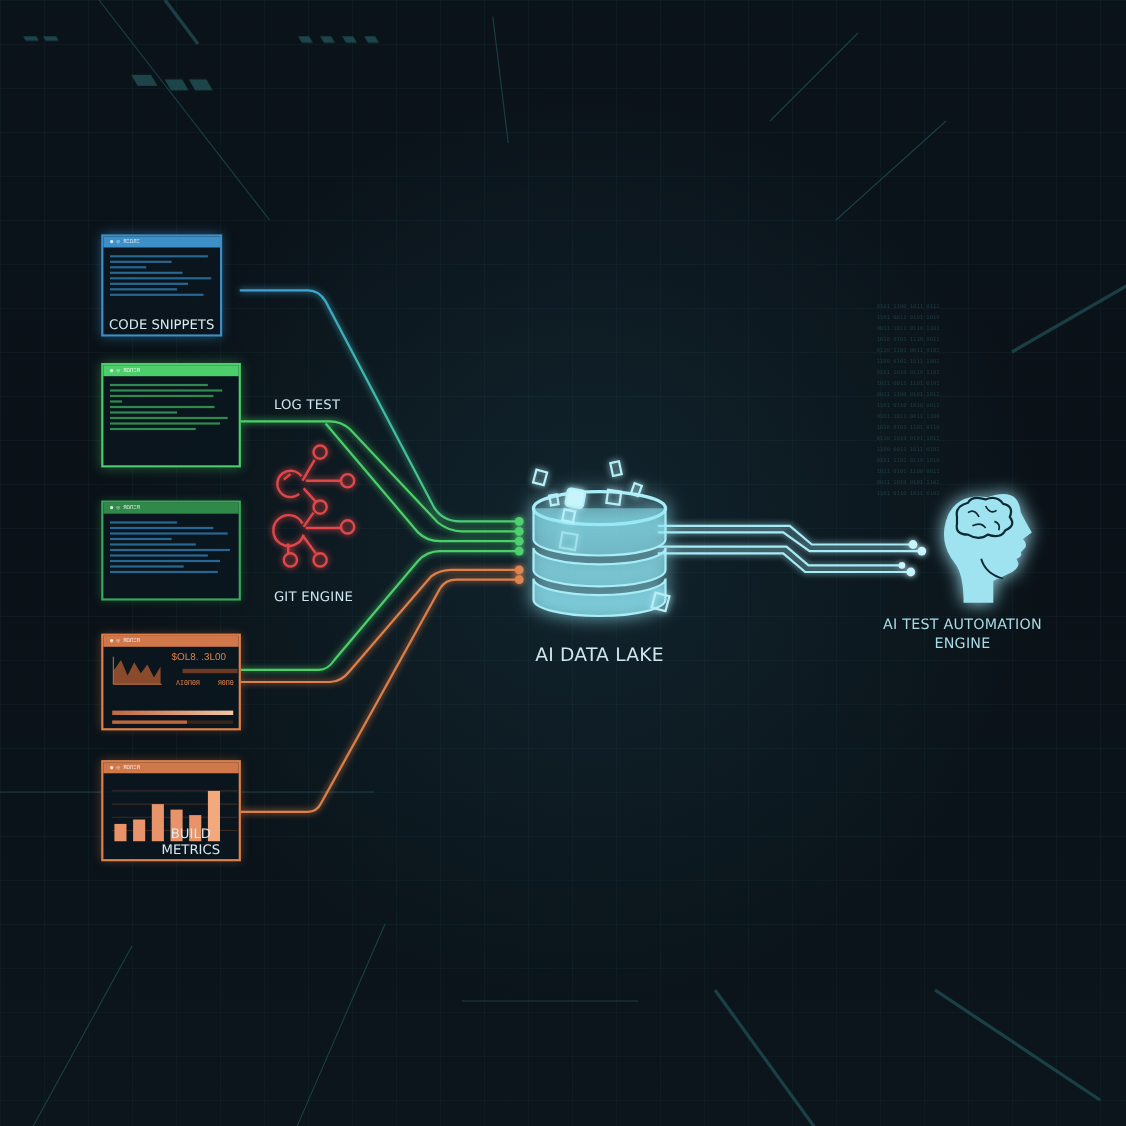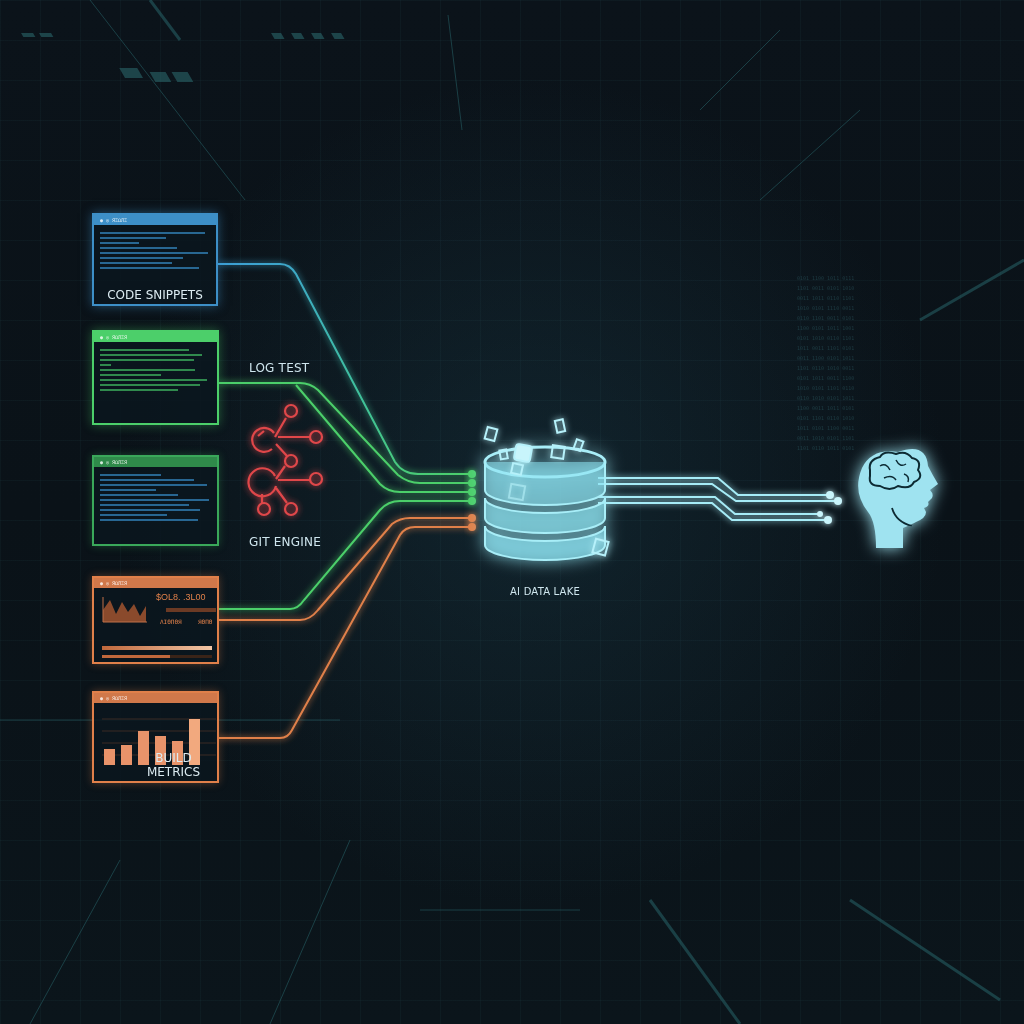--- a/index.html
+++ b/index.html
@@ -164,21 +164,21 @@
     </g>
 
     <g filter="url(#bigglow)">
       <path d="M903 548 L903 528 Q912 524 916 522 Q926 518 926 512 L924 508 Q930 506 928 502 L932 498 Q934 494 930 490 L938 484 Q932 474 928 466 Q926 442 898 452 Q872 448 862 468 Q852 492 868 512 Q876 522 876 548 Z" fill="#9fe3f0"></path>
       <path d="M870 470 Q868 460 880 457 Q884 450 896 454 Q906 450 912 458 Q922 460 918 470 Q924 478 914 482 Q910 490 898 486 Q890 492 880 486 Q868 486 870 476 Z" fill="none" stroke="#0d2a33" stroke-width="2"></path>
       <path d="M880 466 Q886 462 890 470 M896 460 Q900 468 906 464 M884 478 Q892 474 896 480 M904 474 Q910 476 908 482" fill="none" stroke="#0d2a33" stroke-width="1.5"></path>
       <path d="M892 508 Q896 522 912 526" fill="none" stroke="#0d2a33" stroke-width="1.8"></path>
     </g>
   </svg>
 
-  <div class="panel" style="left:92px; top:213px; width:126px; height:93px; border-color:#3d8fc7; box-shadow:0 0 10px rgba(61,143,199,0.5);">
+  <div class="panel" style="left:92px; top:213px; width:110px; height:93px; border-color:#3d8fc7; box-shadow:0 0 10px rgba(61,143,199,0.5);">
     <div class="bar" style="background:#3d8fc7;">
       <span class="ttl">● ◎ ЯΞΩЛΞ</span>
     </div>
     <div class="lines">
       <div class="ln" style="width:95%;background:#2f7cb0"></div>
       <div class="ln" style="width:60%;background:#2f7cb0"></div>
       <div class="ln" style="width:35%;background:#2f7cb0"></div>
       <div class="ln" style="width:70%;background:#2f7cb0"></div>
       <div class="ln" style="width:98%;background:#2f7cb0"></div>
       <div class="ln" style="width:75%;background:#2f7cb0"></div>
@@ -260,15 +260,19 @@
         <rect x="23" y="40" width="11" height="20"></rect>
         <rect x="40" y="26" width="11" height="34"></rect>
         <rect x="57" y="31" width="11" height="29"></rect>
         <rect x="74" y="36" width="11" height="24"></rect>
       </g>
       <rect x="91" y="14" width="11" height="46" fill="#f2a97e"></rect>
     </svg>
     <div class="panel-caption" style="bottom:2px;padding-left:36px;">BUILD METRICS</div>
   </div>
 
-  <div class="label" style="left:480px; top:586px; width:130px; font-size:10px; color:#cfe6ee;text-align:center;">AI DATA LAKE</div>
-
+  <div class="label" style="left:480px; top:586px; width:130px; font-size:17px; color:#cfe6ee;text-align:center;">AI DATA LAKE</div>
+
+  <div class="label" style="left:800px; top:560px; width:150px; font-size:13px; line-height:17px; color:#a8dbe6;">
+    <div>AI TEST AUTOMATION</div>
+    <div>ENGINE</div>
+  </div>
 </div>
 
 </body></html>

